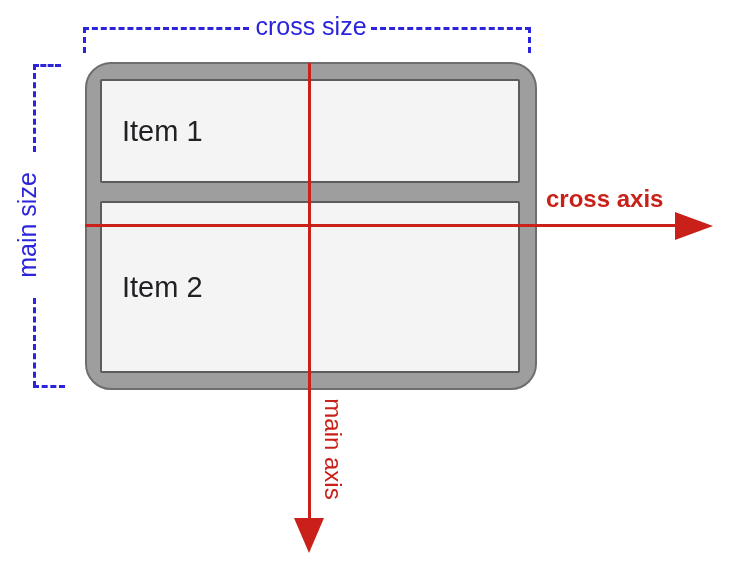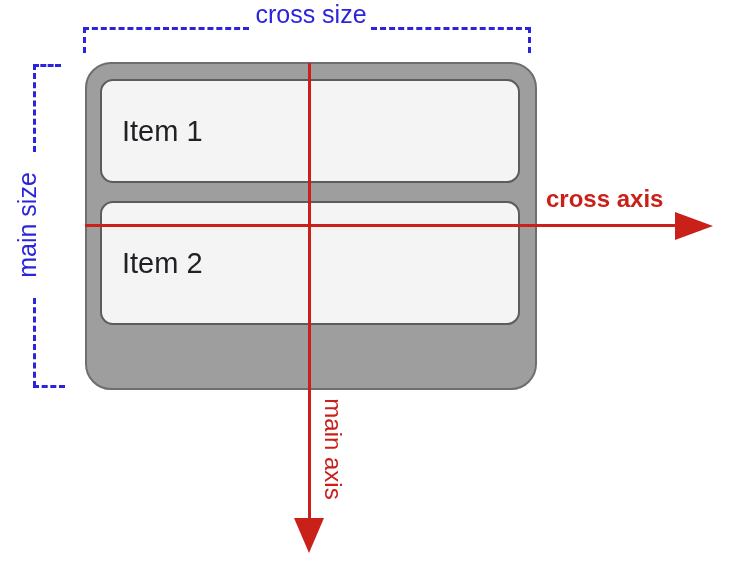--- a/index.html
+++ b/index.html
@@ -30,30 +30,30 @@
     background: var(--container-bg);
     border: 2px solid var(--container-border);
     border-radius: 26px;
     box-sizing: border-box;
   }
   .flex-item {
     left: 100px;
     width: 420px;
     background: var(--item-bg);
     border: 2px solid var(--item-border);
-    border-radius: 13px;
+    border-radius: 2px;
     box-sizing: border-box;
     display: flex;
     align-items: center;
     padding-left: 20px;
     font-size: 29px;
     color: var(--item-text);
   }
   .item-1 { top: 79px;  height: 104px; }
-  .item-2 { top: 201px; height: 124px; }
+  .item-2 { top: 201px; height: 172px; }
 
   
   .axis-line-h { left: 85px; top: 224px; width: 591px; height: 2.5px; background: var(--axis-red); }
   .axis-line-v { left: 308px; top: 63px; width: 2.5px; height: 455px; background: var(--axis-red); }
   .arrow-right {
     left: 675px; top: 212px; width: 0; height: 0;
     border-left: 38px solid var(--axis-red);
     border-top: 14px solid transparent;
     border-bottom: 14px solid transparent;
   }
@@ -74,21 +74,21 @@
 </style>
 </head>
 <body>
 
 <div class="canvas">
 
   <div class="abs dash-h" style="left:83px; top:27px; width:166px;"></div>
   <div class="abs dash-h" style="left:371px; top:27px; width:160px;"></div>
   <div class="abs dash-v" style="left:83px; top:27px; height:26px;"></div>
   <div class="abs dash-v" style="left:528px; top:27px; height:26px;"></div>
-  <div class="abs blue-label" style="left:250px; top:0; width:122px;">cross size</div>
+  <div class="abs blue-label" style="left:250px; top:12px; width:122px;">cross size</div>
 
   <div class="abs dash-h" style="left:33px; top:64px; width:28px;"></div>
   <div class="abs dash-h" style="left:33px; top:385px; width:32px;"></div>
   <div class="abs dash-v" style="left:33px; top:64px; height:88px;"></div>
   <div class="abs dash-v" style="left:33px; top:298px; height:89px;"></div>
   <div class="abs blue-label rot-ccw" style="left:-38px; top:211px; width:130px; height:28px;">main size</div>
 
   <div class="abs flex-container"></div>
   <div class="abs flex-item item-1">
     <span>Item 1</span>

